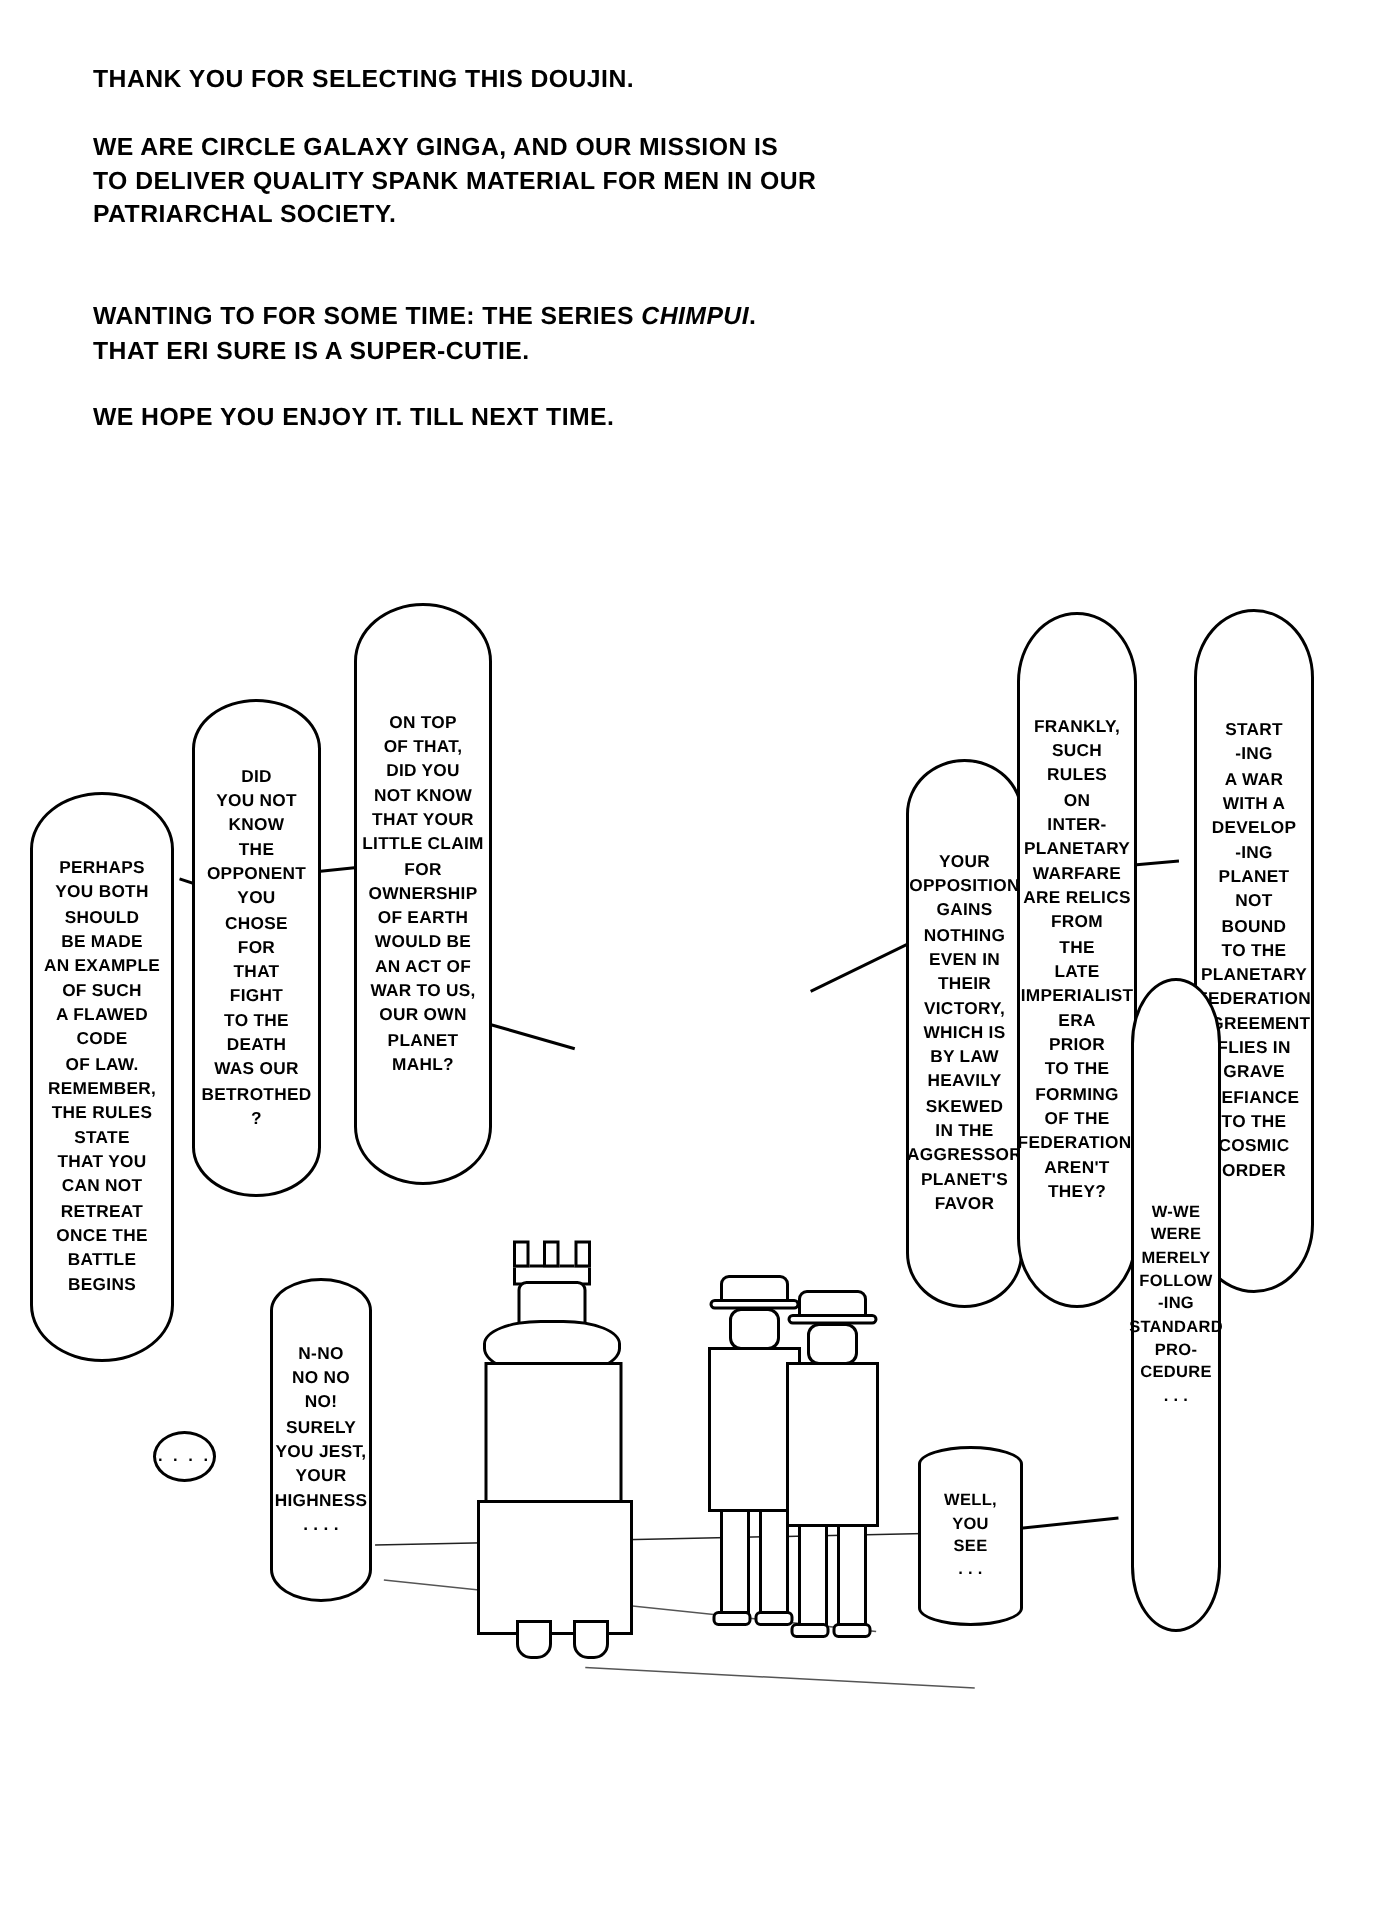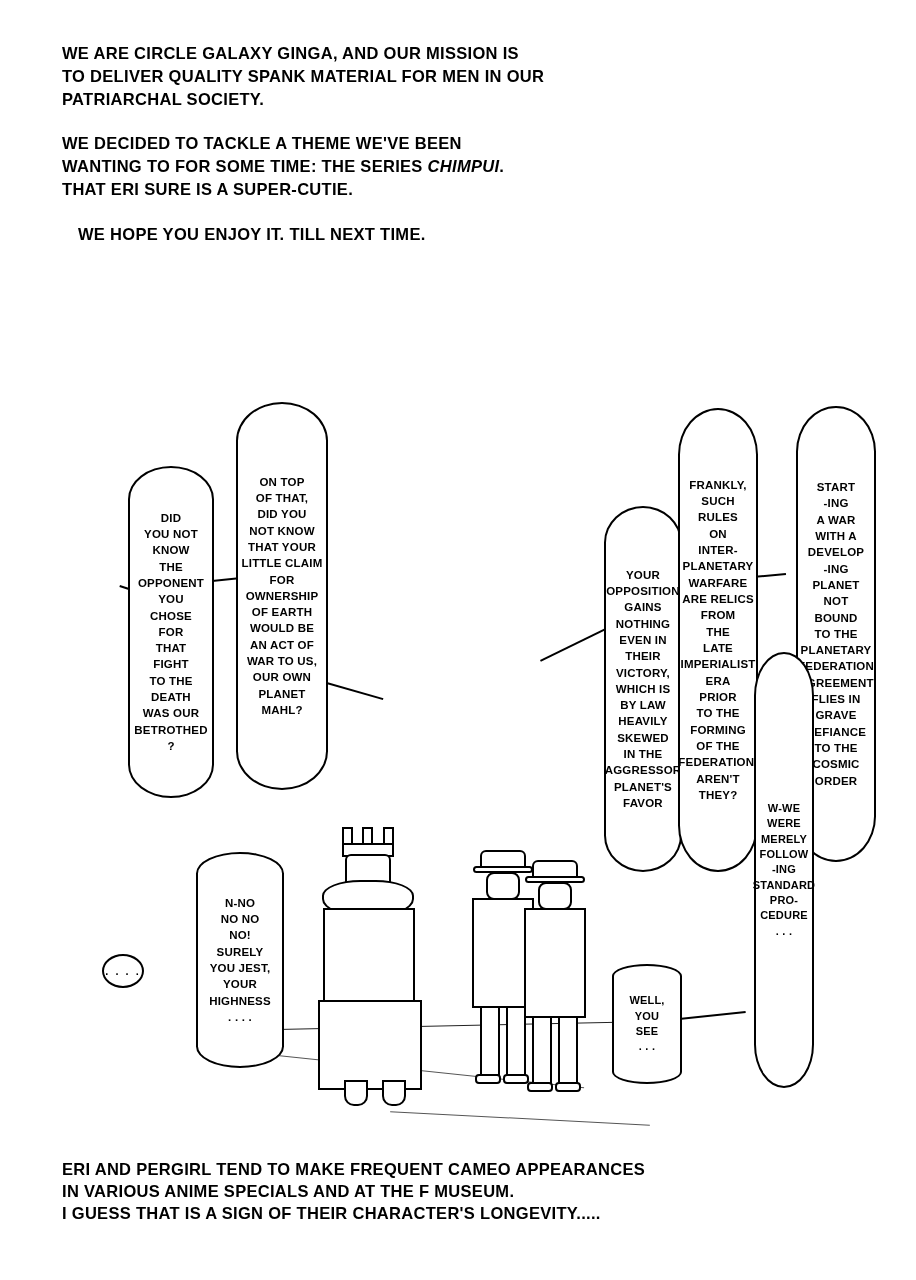--- a/index.html
+++ b/index.html
@@ -25,21 +25,21 @@
     width: 800px;
   }
   .afterword p {
     margin: 0 0 22px 0;
     font-size: 16.5px;
     font-weight: bold;
     letter-spacing: 0.3px;
     line-height: 1.38;
     text-transform: uppercase;
   }
-  .afterword p:last-child { margin-bottom: 0; margin-left: 16px; }
+  .afterword p:last-child { margin-bottom: 0; }
   .ital { font-style: italic; }
 
   
   .caption {
     position: absolute;
     left: 62px;
     top: 1158px;
     width: 820px;
   }
   .caption p {
@@ -165,26 +165,29 @@
   .man-leg { position:absolute; width: 20px; height: 70px; }
   .man-shoe { position:absolute; width: 26px; height: 10px; border-radius: 4px; }
 </style>
 </head>
 <body>
 
 <div id="page">
 
   <div class="afterword">
     <p>
+      <span>Thank you for selecting this doujin.</span>
+    </p>
+    <p>
       <span>We are Circle Galaxy Ginga, and our mission is</span><br>
       <span>to deliver quality spank material for men in our</span><br>
       <span>patriarchal society.</span>
     </p>
     <p>
-      <span>We decided to tackle a theme we've been</span><br>
+      <br>
       <span>wanting to for some time: the series </span><span class="ital">Chimpui</span><span>.</span><br>
       <span>That Eri sure is a super-cutie.</span>
     </p>
     <p>
       <span>We hope you enjoy it. Till next time.</span>
     </p>
   </div>
 
   <div class="art">
 
@@ -230,20 +233,40 @@
       <div class="ln man-hat hatch" style="left:14px; top:0;"></div>
       <div class="ln man-brim" style="left:7px; top:16px;"></div>
       <div class="ln man-head" style="left:20px; top:22px;"></div>
       <div class="ln man-body hatch" style="left:6px; top:48px;"></div>
       <div class="ln man-leg hatch" style="left:14px; top:156px;"></div>
       <div class="ln man-leg hatch" style="left:40px; top:156px;"></div>
       <div class="ln man-shoe hatch" style="left:9px; top:222px;"></div>
       <div class="ln man-shoe hatch" style="left:37px; top:222px;"></div>
     </div>
 
+    <div class="balloon" style="left:20px; top:148px; width:96px; height:380px;">
+      <div class="txt">Perhaps
+you both
+should
+be made
+an example
+of such
+a flawed
+code
+of law.
+Remember,
+the rules
+state
+that you
+can not
+retreat
+once the
+battle
+begins</div>
+    </div>
 
     <div class="balloon" style="left:128px; top:86px; width:86px; height:332px;">
       <div class="txt">Did
 you not
 know
 the
 opponent
 you
 chose
 for
@@ -330,21 +353,21 @@
 federation
 agreement
 flies in
 grave
 defiance
 to the
 cosmic
 order</div>
     </div>
 
-    <div class="balloon" style="left:196px; top:472px; width:88px; height:216px;">
+    <div class="balloon" style="left:180px; top:472px; width:68px; height:216px;">
       <div class="txt">N-no
 no no
 no!
 Surely
 you jest,
 your
 highness
 . . . .</div>
     </div>
 
@@ -366,21 +389,14 @@
 cedure
 . . .</div>
     </div>
 
     <div class="dots" style="left:102px; top:574px; width:42px; height:34px;">
       <span>. . . .</span>
     </div>
 
   </div>
 
-  <div class="caption">
-    <p>
-      <span>Eri and Pergirl tend to make frequent cameo appearances</span><br>
-      <span>in various anime specials and at the F Museum.</span><br>
-      <span>I guess that is a sign of their character's longevity.....</span>
-    </p>
-  </div>
 
 </div>
 
 </body></html>

